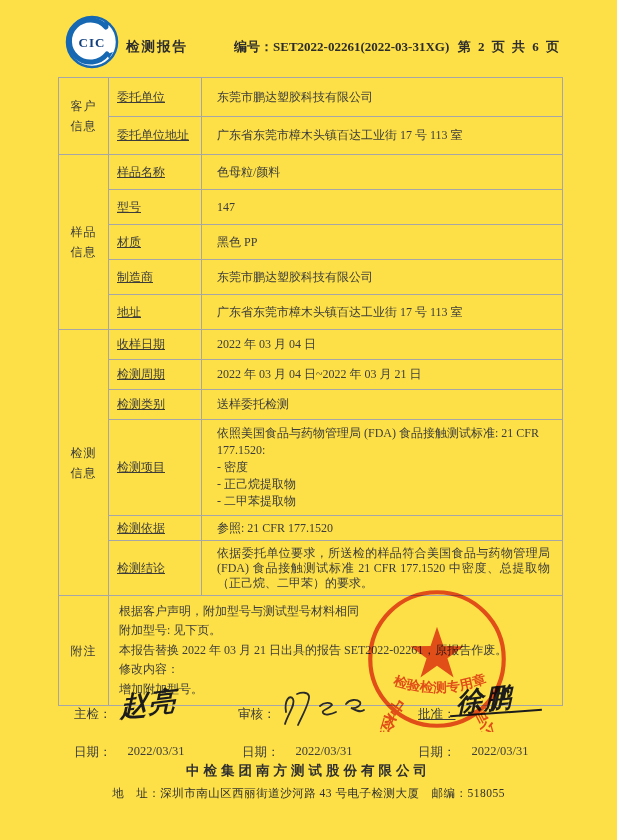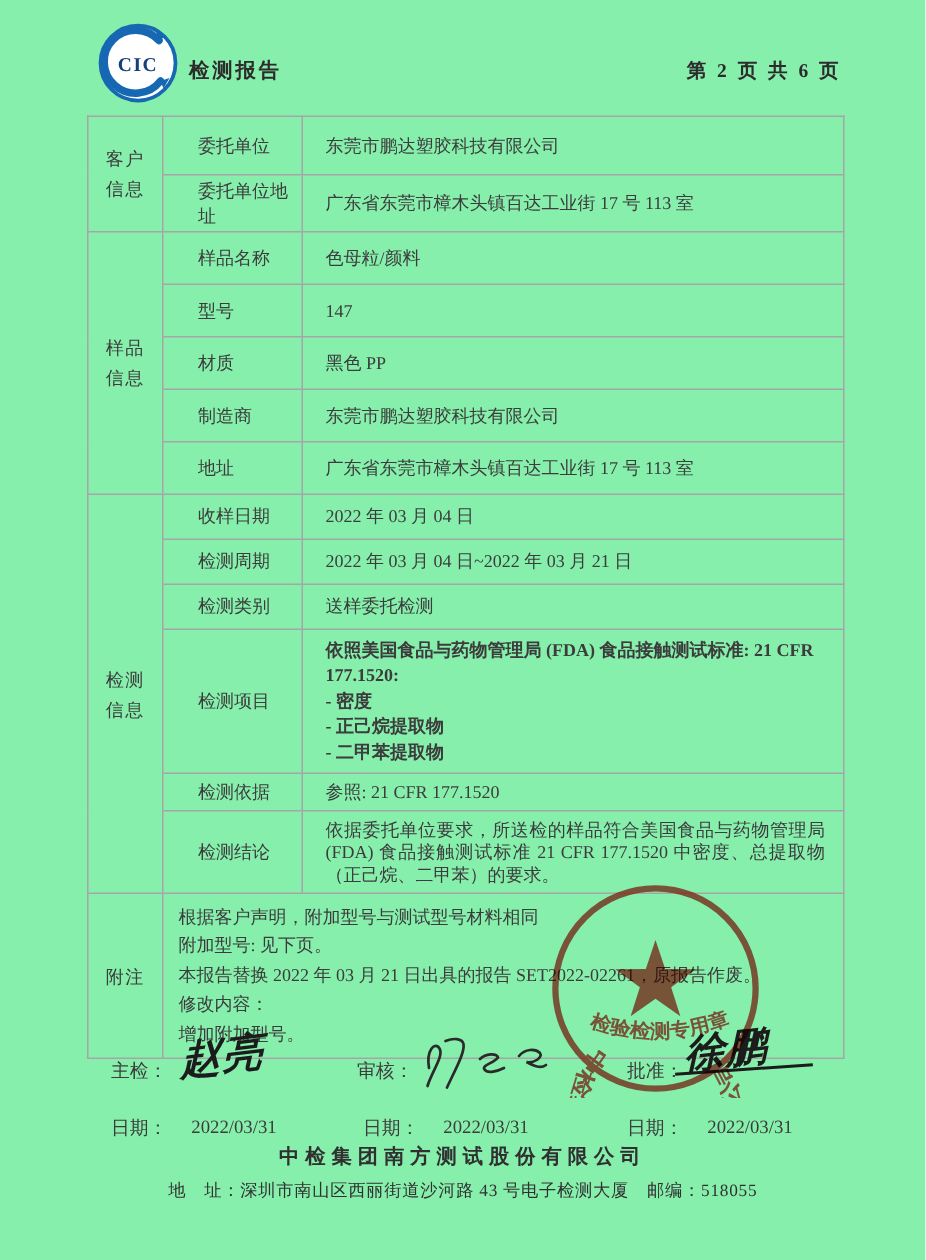--- a/index.html
+++ b/index.html
@@ -1,46 +1,46 @@
 <!DOCTYPE html>
 <html><head>
 <meta charset="utf-8">
 <style>
   html,body { margin:0; padding:0; background:#ffffff; }
   .page {
-    position:relative; width:617px; height:840px; background:#86efac;
+    position:relative; width:617px; height:840px; background:#fde047;
     font-family:"Liberation Serif", serif; color:#3c3c3c; overflow:hidden;
   }
   
   .header { position:absolute; left:58px; top:12px; right:54px; height:60px; }
   .logo { position:absolute; left:2px; top:2px; }
   .doc-title { position:absolute; left:68px; top:26px; font-size:13.5px; font-weight:bold; letter-spacing:2px; color:#2c2c2c; }
   .report-no { position:absolute; left:176px; top:26px; font-size:13px; font-weight:bold; color:#2c2c2c; white-space:nowrap; }
   .page-info { position:absolute; right:2px; top:26px; font-size:13px; font-weight:bold; letter-spacing:2px; color:#2c2c2c; white-space:nowrap; }
 
   
   table.report { position:absolute; left:58px; top:77px; width:504px; border-collapse:collapse; table-layout:fixed; font-size:12px; color:#3c3c3c; }
   table.report td { border:1px solid #a6a6a6; vertical-align:middle; overflow:hidden; }
   col.c-sec { width:50px; } col.c-lab { width:93px; } col.c-val { width:361px; }
   td.sec { text-align:center; }
   td.sec .sec-inner { display:inline-block; width:2.2em; line-height:20px; letter-spacing:1px; }
-  td.lab { padding-left:23px; }
+  td.lab { padding-left:8px;text-decoration:underline; }
   td.val { padding-left:15px; padding-right:8px; }
   tr.h36 td { height:36px; } tr.h35 td { height:35px; } tr.h32 td { height:32px; }
   tr.h27 td { height:27px; } tr.h22 td { height:22px; }
-  td.multi { line-height:17px; white-space:pre-line; padding-top:5px; padding-bottom:5px; height:84px;font-weight:bold; }
+  td.multi { line-height:17px; white-space:pre-line; padding-top:5px; padding-bottom:5px; height:84px; }
   td.concl { line-height:15px; text-align:justify; padding:4px 12px 4px 15px; height:46px;margin-top:46px; }
   td.note  { line-height:19.5px; white-space:pre-line; padding:5px 10px 5px 10px; height:99px; vertical-align:top; }
 
   
   .sign-area { position:absolute; left:58px; top:690px; width:504px; font-size:12.5px; color:#3c3c3c; }
   .sign-row { display:flex; height:44px; }
   .sign-col { width:168px; position:relative; }
   .role-label { position:absolute; top:16px; white-space:nowrap; }
-  .sign-col.c1 .role-label { left:16px; } .sign-col.c2 .role-label { left:12px; } .sign-col.c3 .role-label { left:24px; }
+  .sign-col.c1 .role-label { left:16px; } .sign-col.c2 .role-label { left:12px; } .sign-col.c3 .role-label { left:24px;text-decoration:underline; }
   .hand-sign {
     position:absolute; top:-4px; font-size:27px; font-weight:bold; font-style:italic; color:#1c1c1c;
     transform:rotate(-7deg) skewX(-6deg); letter-spacing:1px; white-space:nowrap;
   }
   .sign-col.c1 .hand-sign { left:62px; }
   .sign-col.c3 .hand-sign { left:62px; top:-8px; }
   .sign-flourish { position:absolute; left:56px; top:22px; width:92px; height:2px; background:#1c1c1c; transform:rotate(-4deg); }
   .scribble { position:absolute; left:44px; top:-6px; }
   .date-row { display:flex; margin-top:10px; }
   .date-col { width:168px; display:flex; }
@@ -65,20 +65,21 @@
 
   <div class="header">
     <svg class="logo" width="64" height="58" viewBox="0 0 64 58">
       <circle cx="32" cy="28" r="25" fill="#ffffff" stroke="#1668b3" stroke-width="2.5"></circle>
       <path d="M46,13 A21,21 0 1 0 47,40" fill="none" stroke="#1668b3" stroke-width="5" stroke-linecap="round"></path>
       <path d="M47,40 l6,-2 -4,7 z" fill="#1668b3"></path>
       <path d="M46,13 l-2,-6 7,3 z" fill="#1668b3"></path>
       <text x="32" y="33" text-anchor="middle" font-family="Liberation Serif, serif" font-size="13" font-weight="bold" fill="#123f7d" letter-spacing="1">CIC</text>
     </svg>
     <div class="doc-title">检测报告</div>
+    <div class="report-no"><span>编号：</span><span>SET2022-02261(2022-03-31XG)</span></div>
     <div class="page-info">第 2 页 共 6 页</div>
   </div>
 
   <table class="report">
     <colgroup>
         <col class="c-sec">
         <col class="c-lab">
         <col class="c-val">
       </colgroup>
     <tbody>

